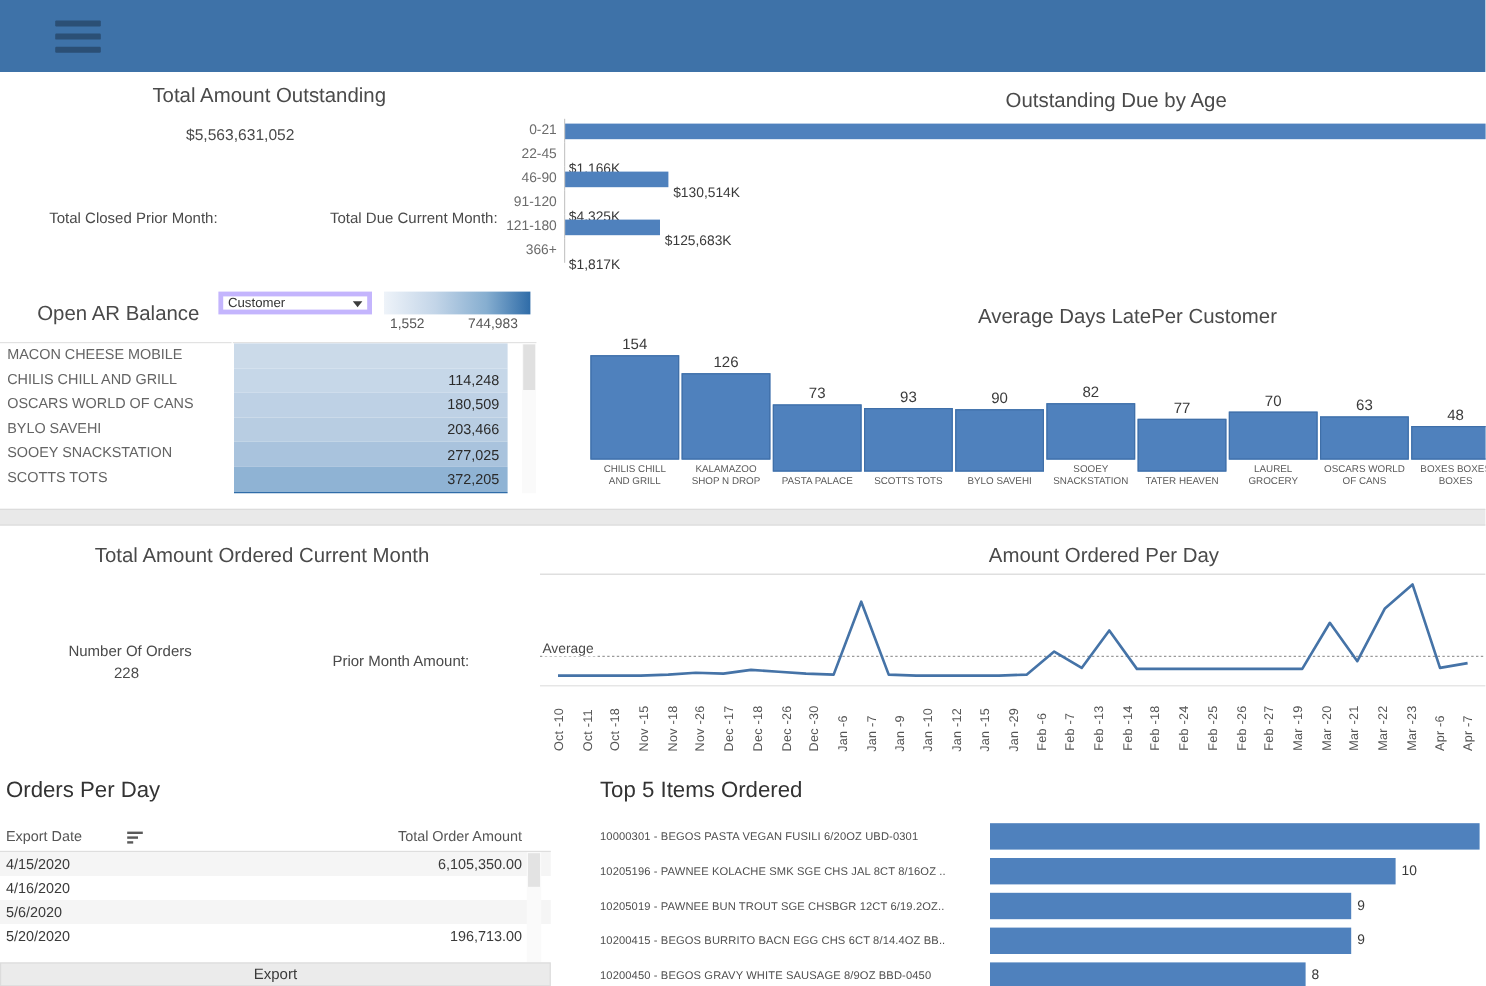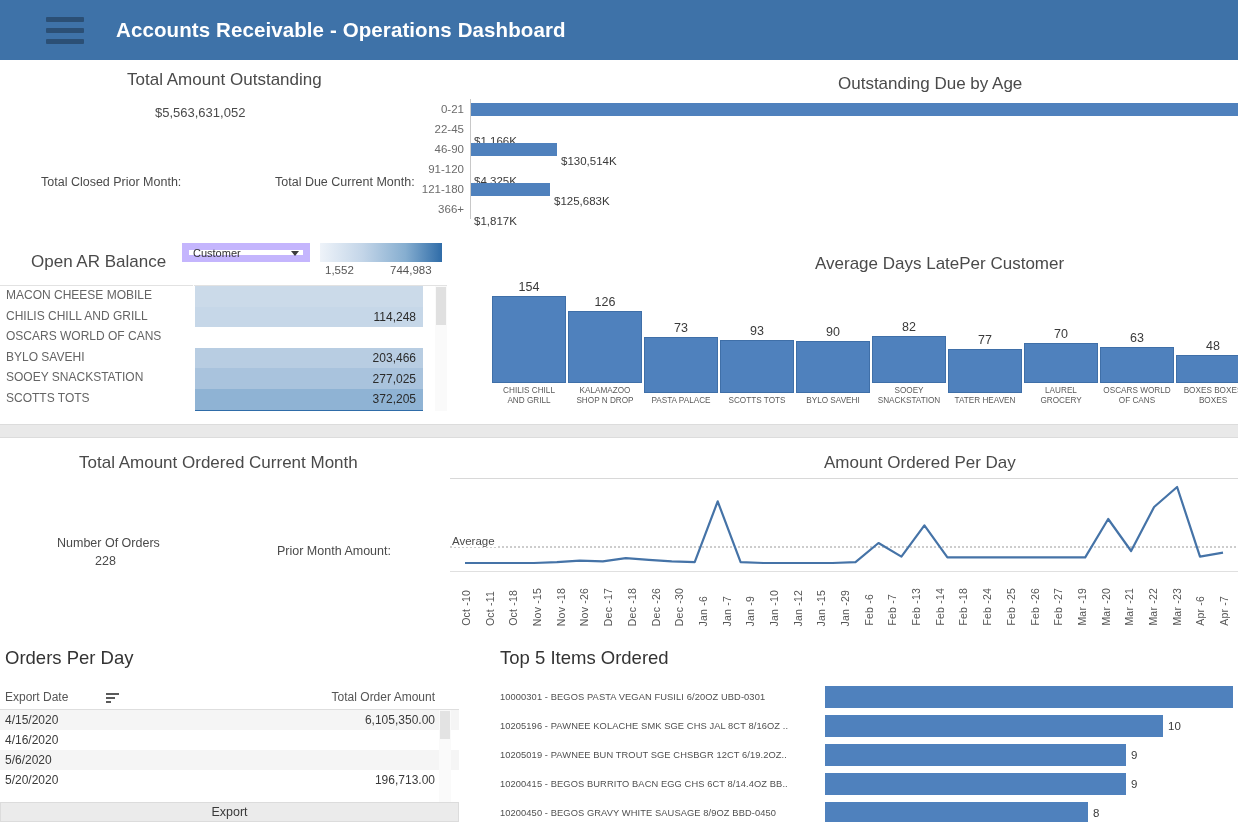--- a/index.html
+++ b/index.html
@@ -62,21 +62,21 @@
   .age-axis { position: absolute; left: 0; top: 0; bottom: 0; width: 1px; background: #c8c8c8; }
   .age-bar { height: 13px; background: #4f81bd; }
   .age-val {
     font-size: 11.5px; color: #3a3a3a; margin-left: 4px; white-space: nowrap; margin-top: 24px;
   }
 
   
   .ar-title { position: absolute; left: 31px; top: 252px; }
   .ar-select {
     position: absolute; left: 182px; top: 243px; width: 128px; height: 19px;
-    border: 7px solid #c4b5fd; background: #fff;
+    border: 4px solid #c4b5fd; background: #fff;
     font-size: 11px; color: #333; padding: 0 14px 0 4px;
     display: flex; align-items: center; cursor: pointer;
   }
   .ar-select .caret {
     position: absolute; right: 4px; top: 50%; margin-top: -2px;
     width: 0; height: 0; border-left: 4px solid transparent;
     border-right: 4px solid transparent; border-top: 5px solid #3c3c3c;
   }
   .ar-legend {
     position: absolute; left: 320px; top: 243px; width: 122px; height: 19px;
@@ -220,21 +220,20 @@
 <body>
 
 <div id="app">
 
   <div class="header">
     <div class="hamburger">
       <span></span>
         <span></span>
         <span></span>
     </div>
-    <div class="header-title">Accounts Receivable - Operations Dashboard</div>
   </div>
 
   <div class="panel-title tao-title">Total Amount Outstanding</div>
   <div class="tao-value">$5,563,631,052</div>
   <div class="tcpm-label">Total Closed Prior Month:</div>
   <div class="tdcm-label">Total Due Current Month:</div>
 
   <div class="panel-title age-title">Outstanding Due by Age</div>
   <div class="age-chart" id="age-chart">
       <div class="age-row">
@@ -287,20 +286,21 @@
       <div class="ar-row">
         <div class="ar-name">MACON CHEESE MOBILE</div>
         <div class="ar-cell" style="background: rgb(203, 218, 233); color: rgb(43, 43, 43);"></div>
       </div>
       <div class="ar-row">
         <div class="ar-name">CHILIS CHILL AND GRILL</div>
         <div class="ar-cell" style="background: rgb(198, 215, 232); color: rgb(43, 43, 43);">114,248</div>
       </div>
       <div class="ar-row">
         <div class="ar-name">OSCARS WORLD OF CANS</div>
+        <div class="ar-cell" style="background: rgb(190, 209, 229); color: rgb(43, 43, 43);">180,509</div>
       </div>
       <div class="ar-row">
         <div class="ar-name">BYLO SAVEHI</div>
         <div class="ar-cell" style="background: rgb(184, 205, 226); color: rgb(43, 43, 43);">203,466</div>
       </div>
       <div class="ar-row">
         <div class="ar-name">SOOEY SNACKSTATION</div>
         <div class="ar-cell" style="background: rgb(169, 195, 221); color: rgb(43, 43, 43);">277,025</div>
       </div>
       <div class="ar-row">

